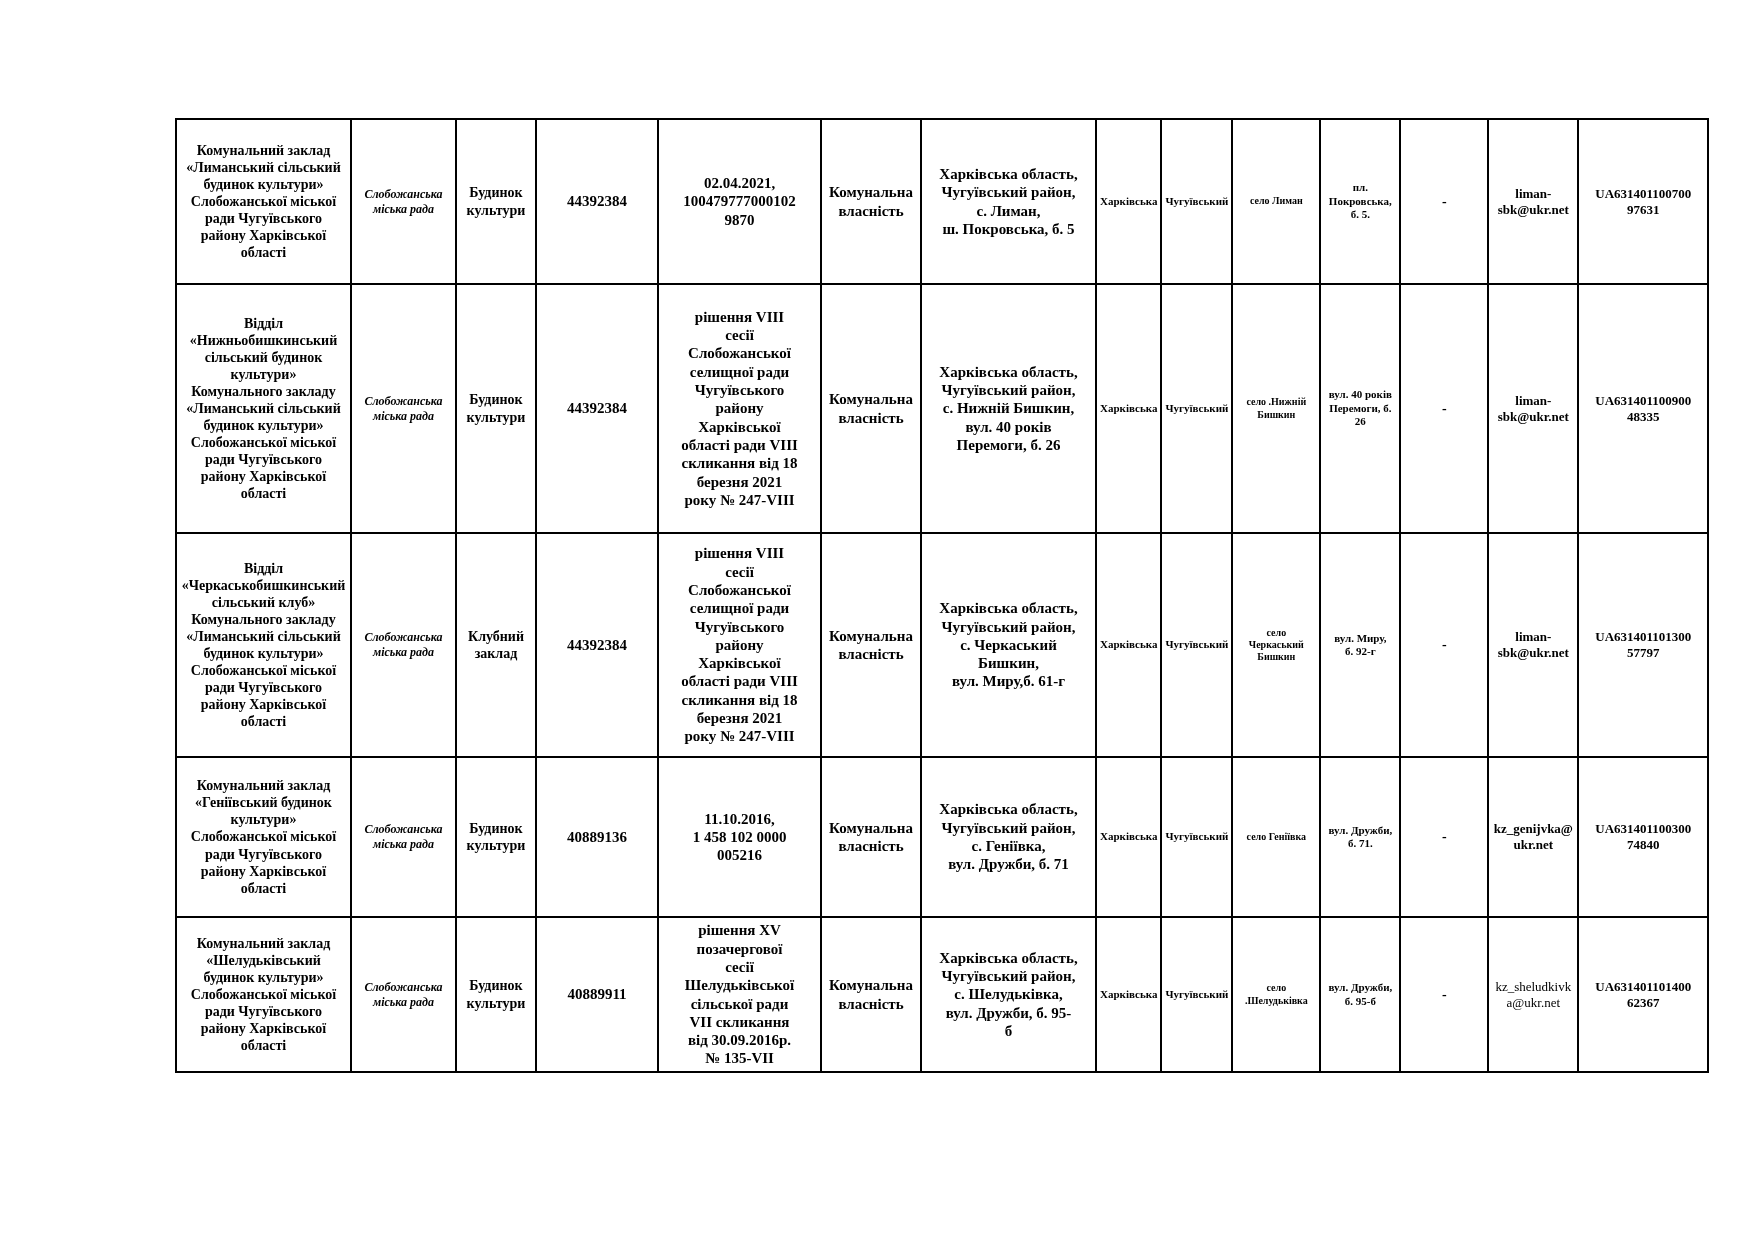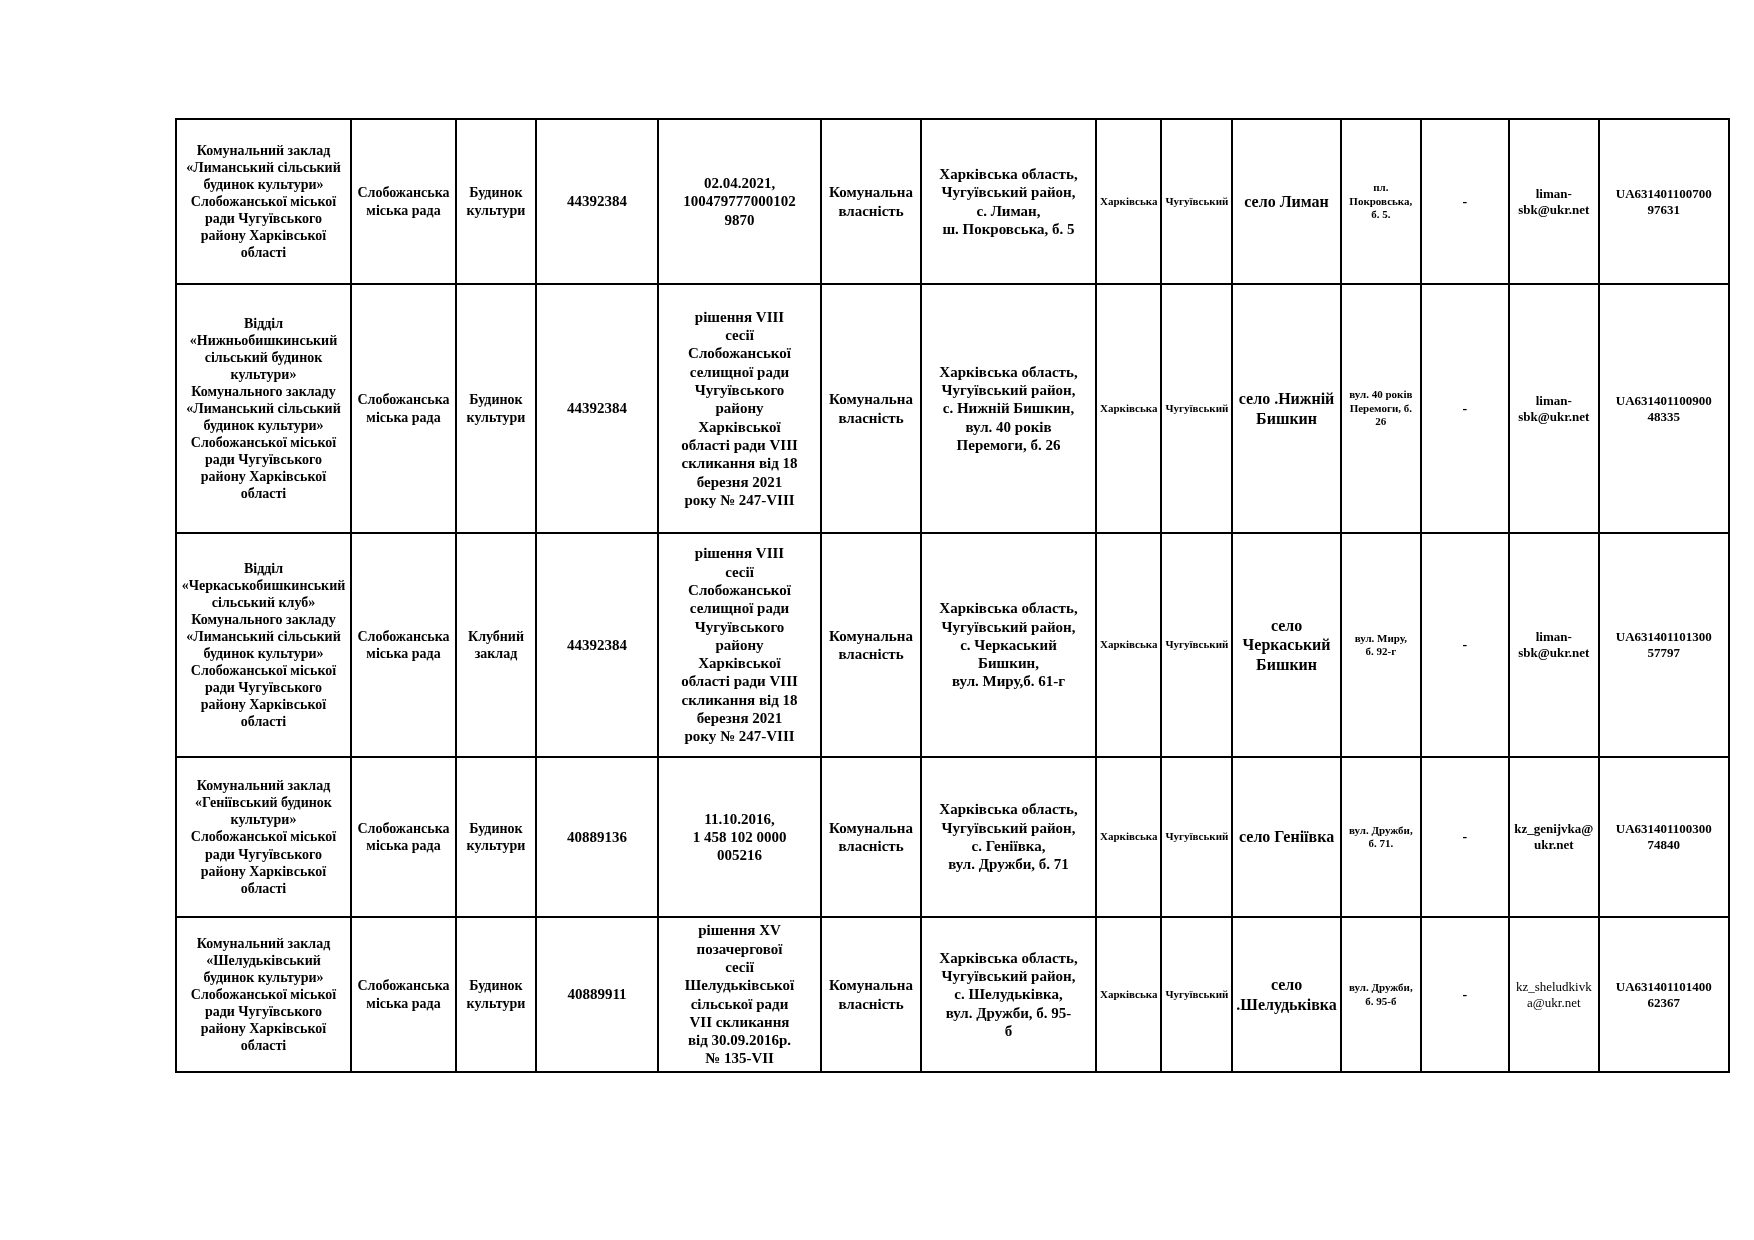--- a/index.html
+++ b/index.html
@@ -40,29 +40,29 @@
   col.c7  { width: 175px; }
   col.c8  { width: 62px;  }
   col.c9  { width: 67px;  }
   col.c10 { width: 88px;  }
   col.c11 { width: 80px;  }
   col.c12 { width: 88px;  }
   col.c13 { width: 90px;  }
   col.c14 { width: 130px; }
   
   td.c1  { font-size: 14px; }
-  td.c2  { font-size: 14px; }
+  td.c2  { font-size: 12px; font-style: italic; }
   td.c3  { font-size: 14px; }
   td.c4  { font-size: 15px; }
   td.c5  { font-size: 15px; }
   td.c6  { font-size: 15px; }
   td.c7  { font-size: 15px; }
   td.c8  { font-size: 11px; }
   td.c9  { font-size: 11px; }
-  td.c10 { font-size: 16px; margin-left: 32px; }
+  td.c10 { font-size: 10px; margin-left: 32px; }
   td.c11 { font-size: 11px; }
   td.c12 { font-size: 14px; }
   td.c13 { font-size: 13px; }
   td.c14 { font-size: 13px; }
   
   tr.r1 td { height: 165px; }
   tr.r2 td { height: 249px; }
   tr.r3 td { height: 224px; }
   tr.r4 td { height: 160px; }
   tr.r5 td { height: 155px; }

